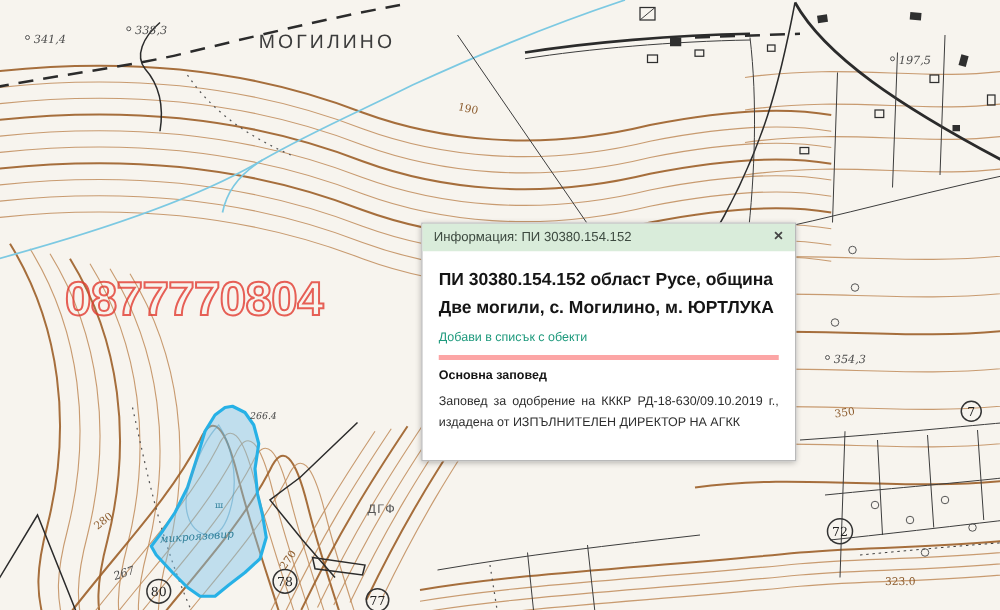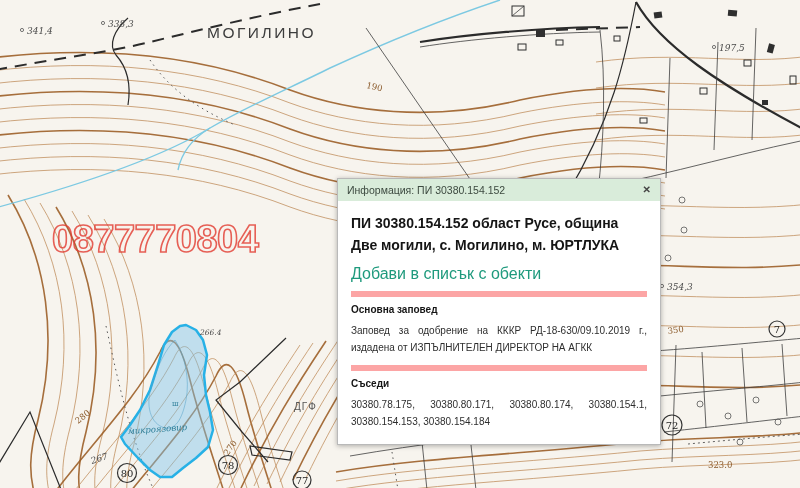--- a/index.html
+++ b/index.html
@@ -16,31 +16,31 @@
   .stream{fill:none;stroke:#7cc9e2;stroke-width:1.4;}
   .treec{fill:none;stroke:#555;stroke-width:.8;}
   .bldg{fill:#2f2f2f;}
   .bldgo{fill:none;stroke:#2f2f2f;stroke-width:1;}
   .spot{font-family:"DejaVu Serif",serif;font-style:italic;font-size:9px;fill:#4a4a4a;}
   .clab{font-family:"DejaVu Serif",serif;font-size:8.5px;fill:#8b5a2b;}
   .circnum{font-family:"DejaVu Serif",serif;font-size:10px;fill:#222;text-anchor:middle;}
   .circ{fill:none;stroke:#333;stroke-width:1.2;}
 
   
-  .panel{position:absolute;left:337px;top:178px;width:324px;background:#fff;
+  .panel{position:absolute;left:337px;top:178px;width:300px;background:#fff;
          border:1px solid #b9b9b9;box-shadow:0 1px 5px rgba(0,0,0,.3);
          font-size:10px;color:#333;box-sizing:border-box;}
   .panel-header{display:flex;justify-content:space-between;align-items:center;
          background:#d9ecda;padding:5px 9px;font-size:10.5px;color:#3d4a40;}
   .close-btn{color:#444;font-weight:bold;font-size:10px;line-height:10px;cursor:pointer;}
   .panel-body{padding:10px 13px 12px;}
   .p-title{font-weight:bold;font-size:14px;color:#151515;line-height:1.55;margin:2px 0 9px;}
-  .p-link{color:#1f9a7d;margin:0 0 8px;font-size:16px;cursor:pointer;}
+  .p-link{color:#1f9a7d;margin:0 0 8px;font-size:10px;cursor:pointer;}
   .p-text{line-height:1.7;text-align:justify;margin:0 0 9px;color:#2e2e2e;}
-  .section{border-top:6px solid #fca5a5;padding-top:7px;margin-top:2px;}
+  .section{border-top:4px solid #fca5a5;padding-top:7px;margin-top:2px;}
   .section-h{font-weight:bold;margin:0 0 7px;font-size:10px;color:#151515;}
 </style>
 </head>
 <body>
 
 <div class="stage">
 
   <svg width="800" height="488" viewBox="0 0 800 488">
     <defs>
       <path id="bA" d="M -10 58 C 100 45, 200 55, 290 90 C 350 112, 430 122, 520 100 C 580 88, 630 86, 665 92"></path>
@@ -228,20 +228,16 @@
     </div>
     <div class="panel-body">
       <div class="p-title">ПИ 30380.154.152 област Русе, община Две могили, с. Могилино, м. ЮРТЛУКА</div>
       <div class="p-link">Добави в списък с обекти</div>
 
       <div class="section">
         <div class="section-h">Основна заповед</div>
         <div class="p-text">Заповед за одобрение на КККР  РД-18-630/09.10.2019 г., издадена от ИЗПЪЛНИТЕЛЕН ДИРЕКТОР НА АГКК</div>
       </div>
 
-      <div class="section">
-        <div class="section-h">Съседи</div>
-        <div class="p-text" style="margin-bottom:2px;">30380.78.175,  30380.80.171,  30380.80.174,  30380.154.1,  30380.154.153, 30380.154.184</div>
-      </div>
     </div>
   </div>
 
 </div>
 
 </body></html>

